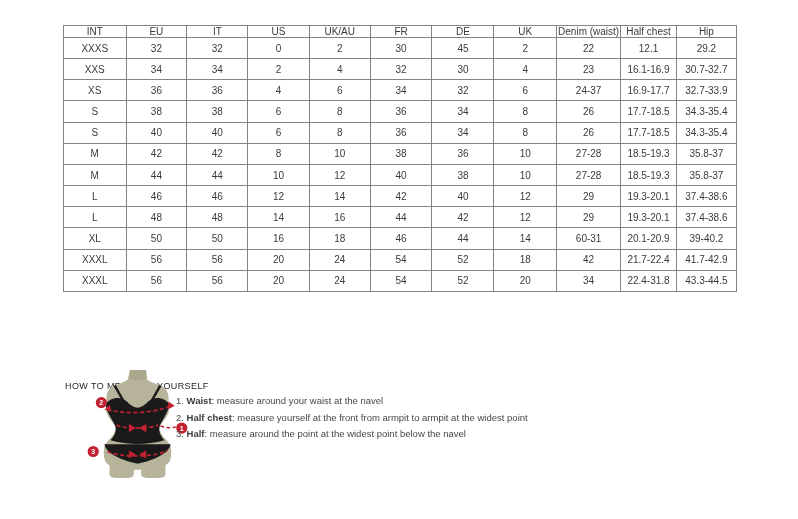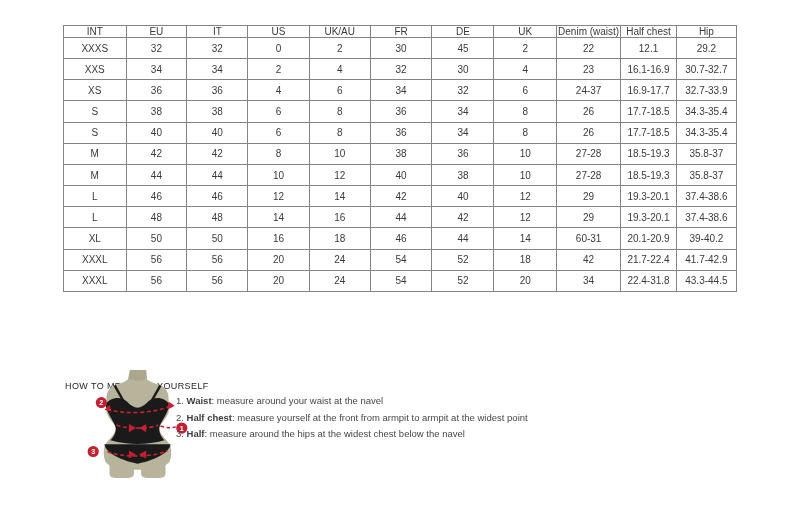--- a/index.html
+++ b/index.html
@@ -299,16 +299,16 @@
       <g>
         <circle cx="8" cy="82" r="5.5" fill="var(--accent-red)"></circle>
         <text class="marker-num" x="8" y="84.6" text-anchor="middle">3</text>
       </g>
     </svg>
   </div>
 
   <ol class="steps">
       <li><span>1.</span> <span class="step-label">Waist</span>: <span>measure around your waist at the navel</span></li>
       <li><span>2.</span> <span class="step-label">Half chest</span>: <span>measure yourself at the front from armpit to armpit at the widest point</span></li>
-      <li><span>3.</span> <span class="step-label">Half</span>: <span>measure around the hips at the widest chest below the navel</span></li>
+      <li><span>3.</span> <span class="step-label">Half</span>: <span>measure around the point at the widest point below the navel</span></li>
     </ol>
 
 </div>
 
 </body></html>

